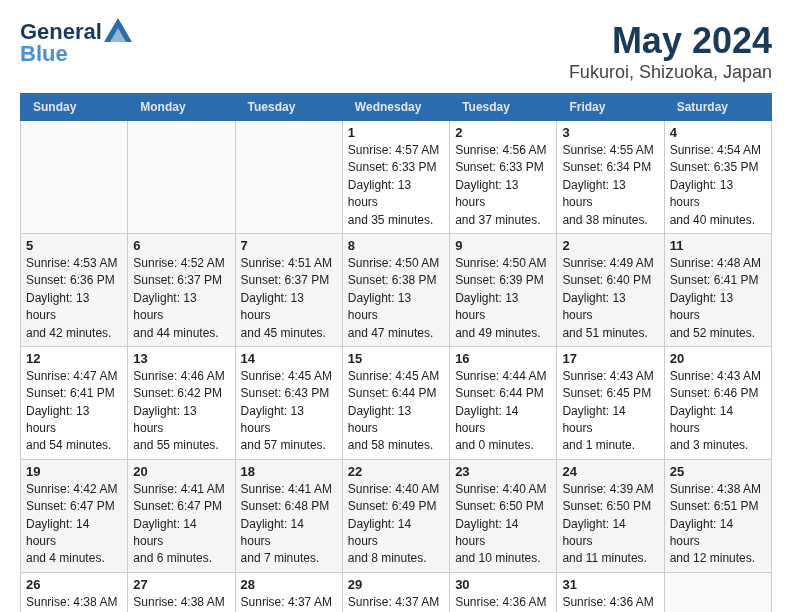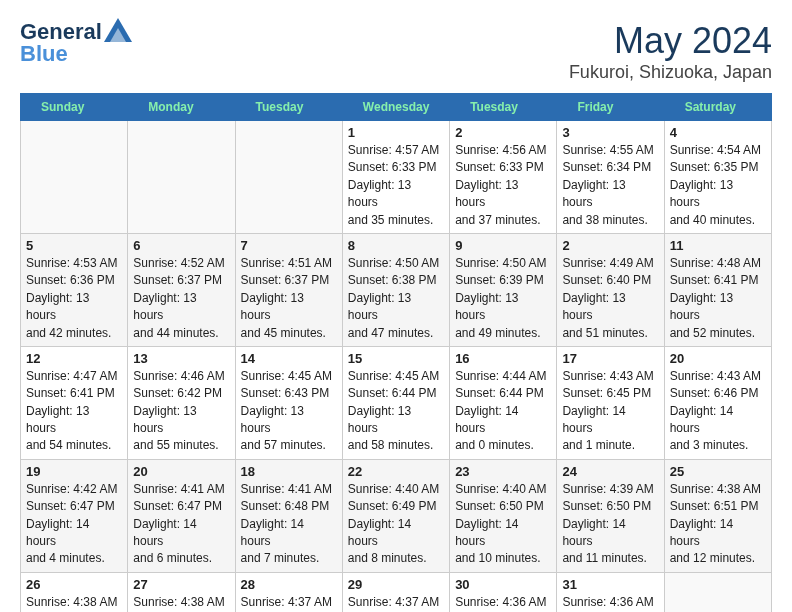--- a/index.html
+++ b/index.html
@@ -27,38 +27,38 @@
       line-height: 1.1;
     }
     .logo-text span {
       color: #4a90d9;
     }
     .title-block {
       text-align: right;
     }
     .title-block .month-year {
       font-size: 36px;
-      font-weight: normal;
+      font-weight: bold;
       color: #1a3a5c;
     }
     .title-block .location {
       font-size: 18px;
       color: #444;
     }
     table {
       width: 100%;
       border-collapse: collapse;
       table-layout: fixed;
     }
     thead tr th {
       background-color: #2b6cb0;
-      color: #86efac;
+      color: #e5e5e5;
       font-size: 12px;
       font-weight: bold;
-      padding: 6px 20px;
+      padding: 6px 12px;
       text-align: left;
       border: 1px solid #2b6cb0;
     }
     tbody tr td {
       border: 1px solid #ccc;
       vertical-align: top;
       padding: 4px 5px;
       height: 90px;
       font-size: 10.5px;
       color: #222;

